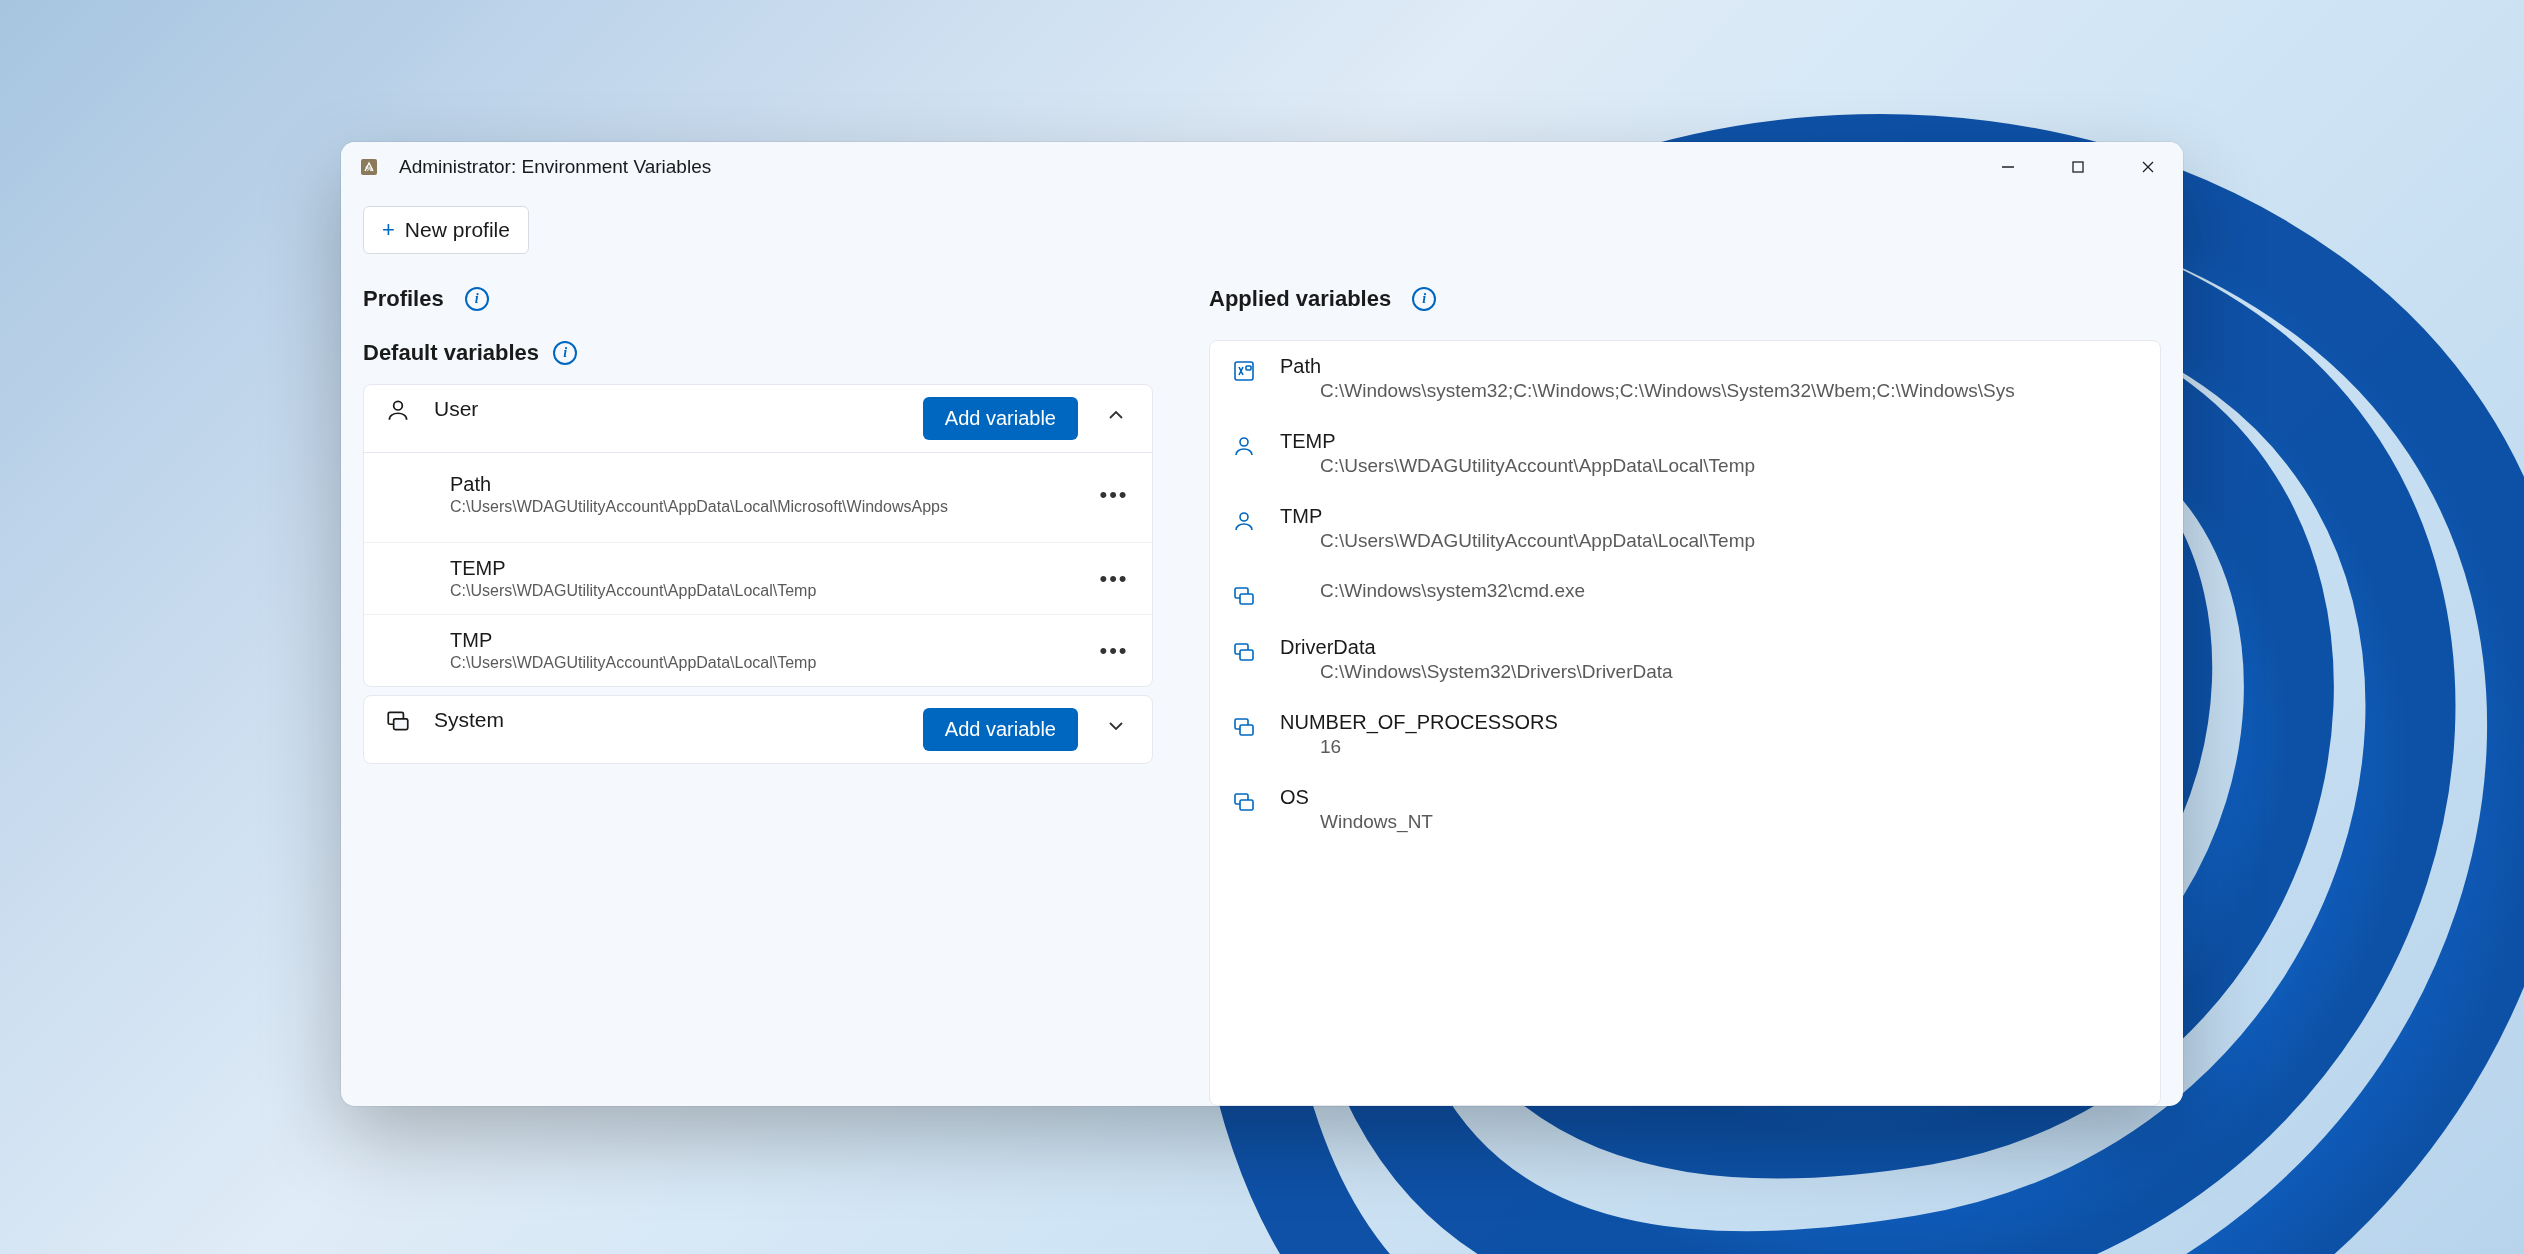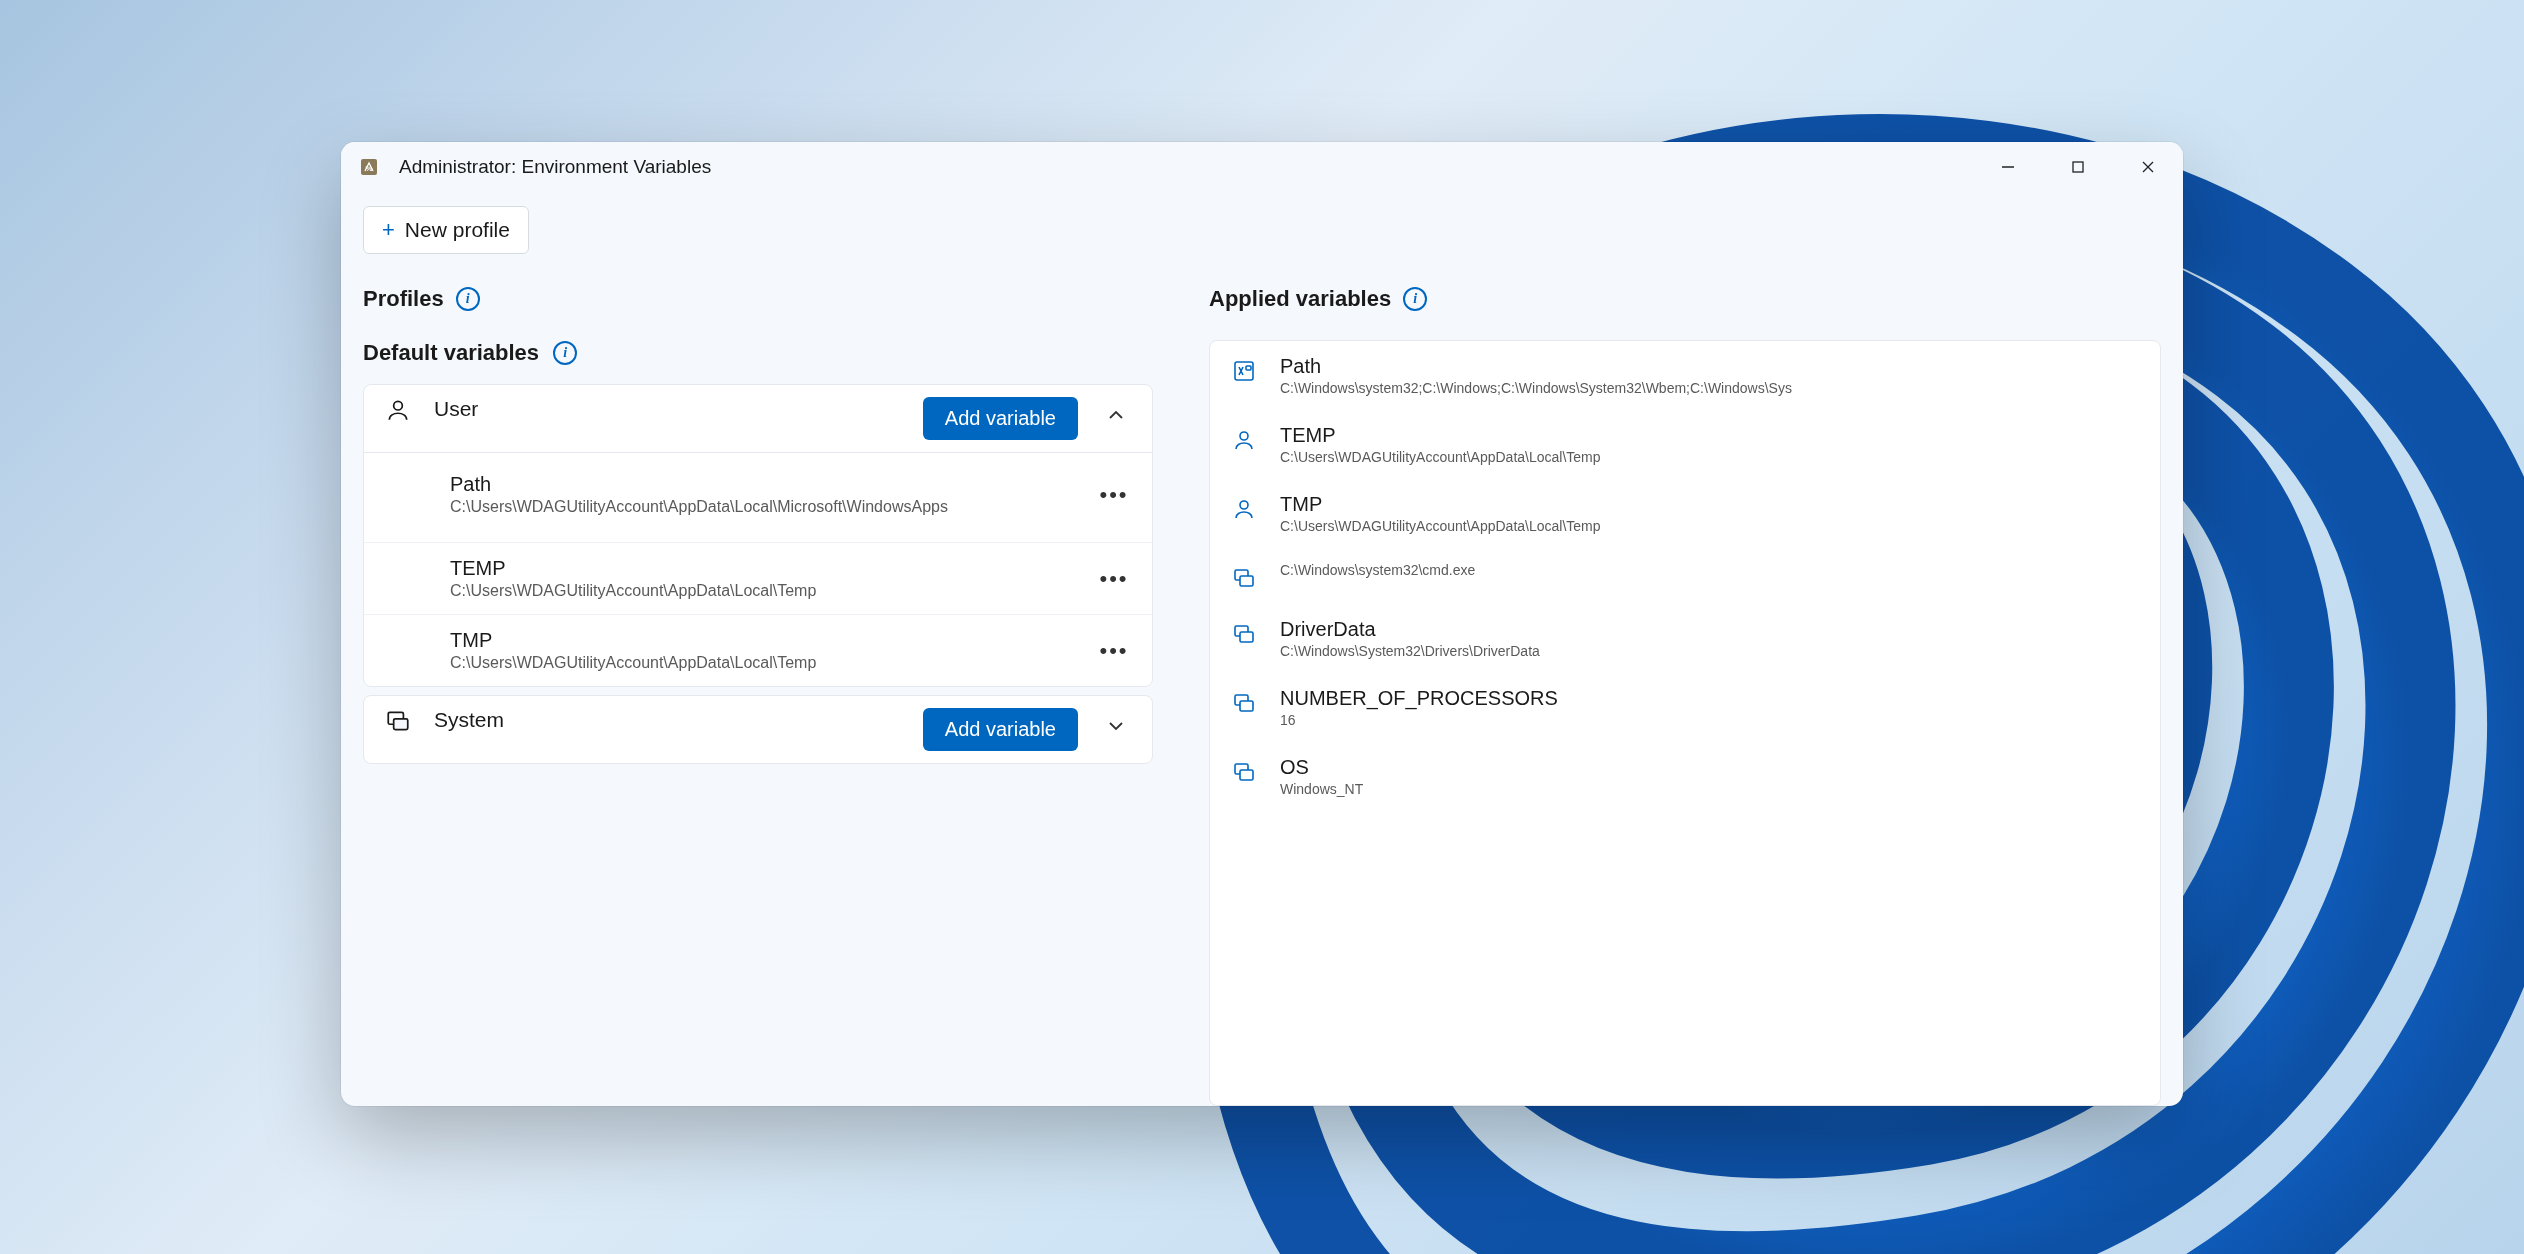--- a/index.html
+++ b/index.html
@@ -79,21 +79,21 @@
   gap: 56px;
   padding: 22px 22px 0 22px;
   overflow: hidden;
 }
 .col-left { flex: 0 0 790px; display: flex; flex-direction: column; }
 .col-right { flex: 1; display: flex; flex-direction: column; min-width: 0; }
 
 .section-title {
   display: flex;
   align-items: center;
-  gap: 12px;
+  gap: 21px;
   font-size: 22px;
   font-weight: 600;
   color: #1a1a1a;
   margin-bottom: 28px;
 }
 .info-icon {
   width: 24px; height: 24px;
   border: 2px solid #0067c0;
   border-radius: 50%;
   display: inline-flex;
@@ -193,21 +193,21 @@
 .applied-icon {
   width: 28px;
   margin-top: 4px;
   display: flex;
   justify-content: center;
   color: #0067c0;
   flex-shrink: 0;
 }
 .applied-text { flex: 1; min-width: 0; }
 .applied-name { font-size: 20px; color: #1a1a1a; margin-bottom: 2px; }
-.applied-value { font-size: 14px; color: #5a5a5a; white-space: nowrap; overflow: hidden; }
+.applied-value { font-size: 19px; color: #5a5a5a; white-space: nowrap; overflow: hidden; margin-left: 40px; }
 
 svg { display: block; }
 </style>
 </head>
 <body>
 
 <div class="bg-swirl">
 <svg viewBox="0 0 1800 1800">
   <defs>
     <radialGradient id="sg" cx="50%" cy="50%">

